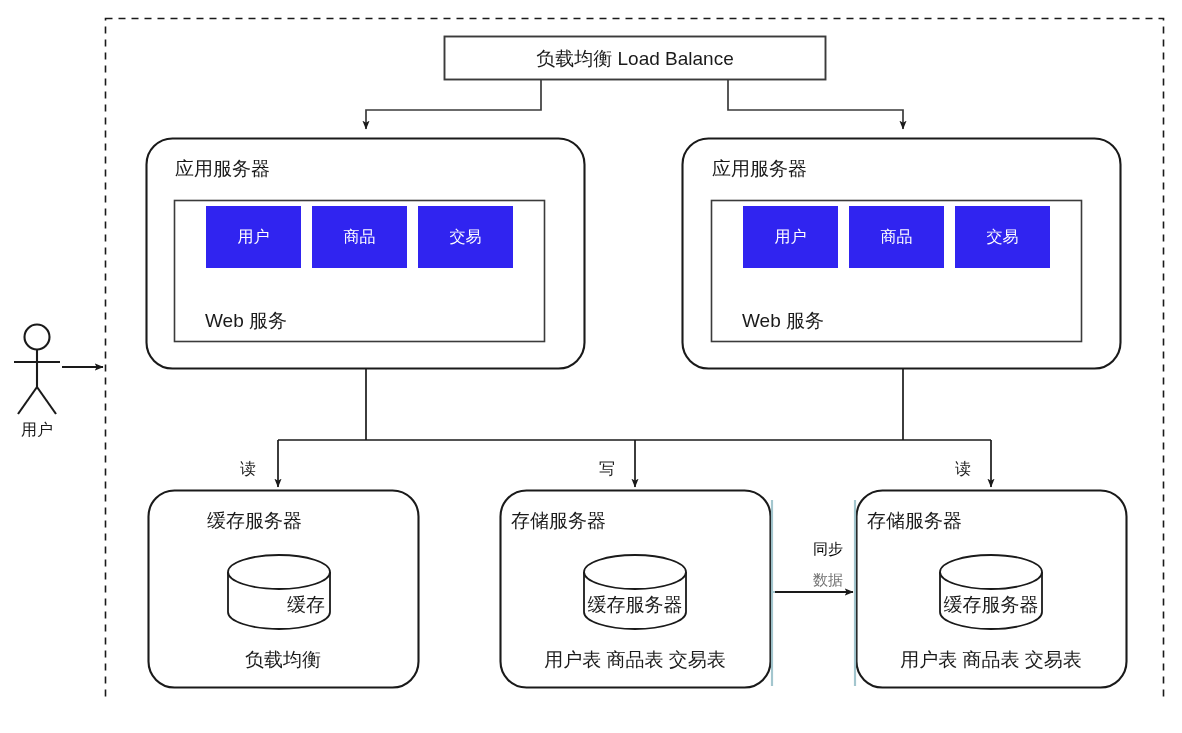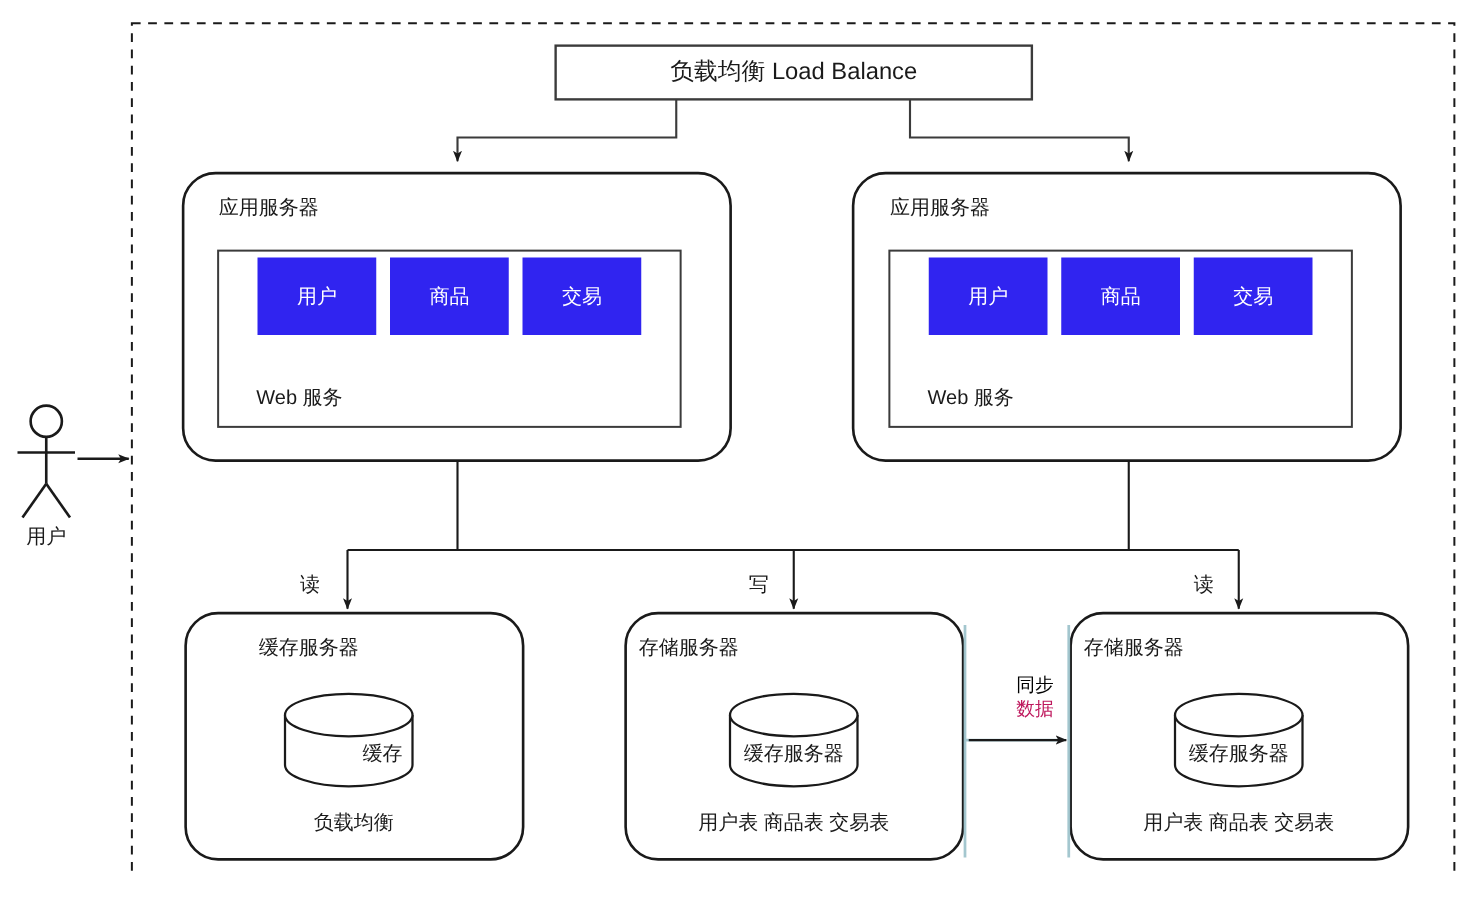--- a/index.html
+++ b/index.html
@@ -25,38 +25,38 @@
     height: 733px;
   }
   .lbl {
     position: absolute;
     font-family: "Liberation Sans", "DejaVu Sans", sans-serif;
     color: #1a1a1a;
     white-space: nowrap;
     line-height: 1;
   }
   .t-title      { font-size: 19px; }
-  .t-box        { font-size: 16px; }
+  .t-box        { font-size: 19px; }
   .t-module     { font-size: 16px; color: #ffffff; }
   .t-conn       { font-size: 16px; }
   .t-sync       { font-size: 15px; line-height: 1.25; }
   .t-actor      { font-size: 16px; }
   .center       { transform: translate(-50%, -50%); }
   .mod {
     position: absolute;
     background: #3024f0;
     display: flex;
     align-items: center;
     justify-content: center;
   }
   .sync-wrap {
     position: absolute;
     text-align: right;
   }
-  .sync-l2 { color: #be185d; }
+  .sync-l2 { color: #737373; margin-top: 12px; }
 </style>
 </head>
 <body>
 
 <div id="canvas">
 
   <svg class="layer" viewBox="0 0 1182 733">
     <defs>
       <marker id="arrow" markerWidth="10" markerHeight="10" refX="8.4" refY="4" orient="auto" markerUnits="userSpaceOnUse">
         <path d="M0,0.4 L9,4 L0,7.6 L2.1,4 Z" fill="#1a1a1a"></path>

